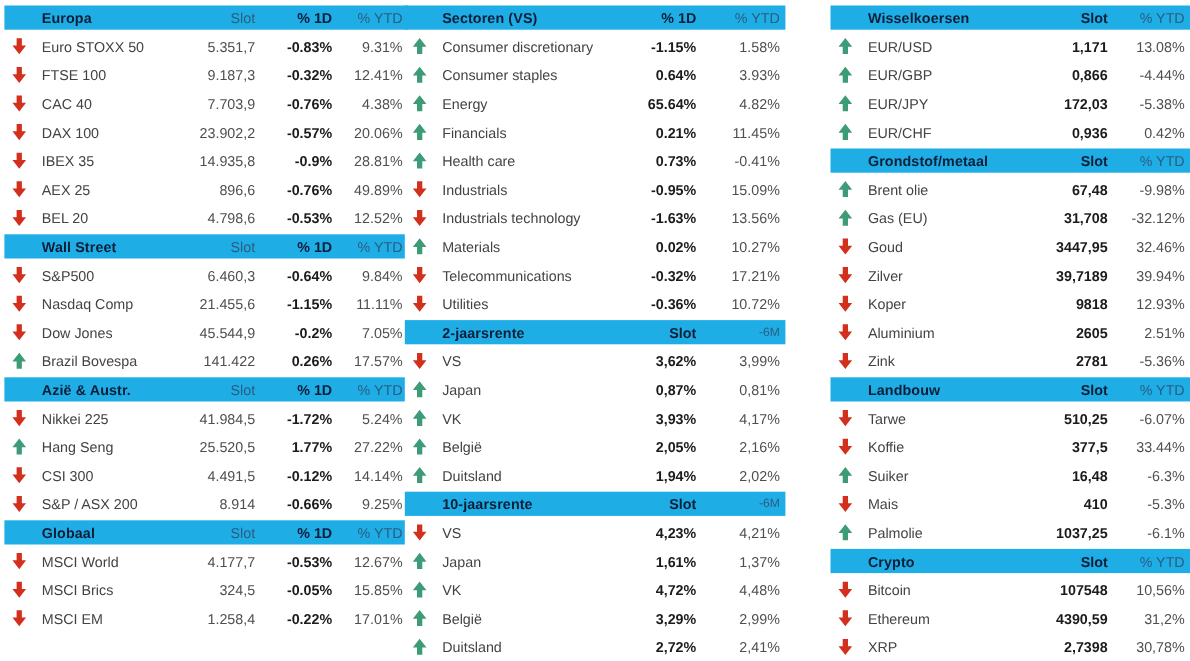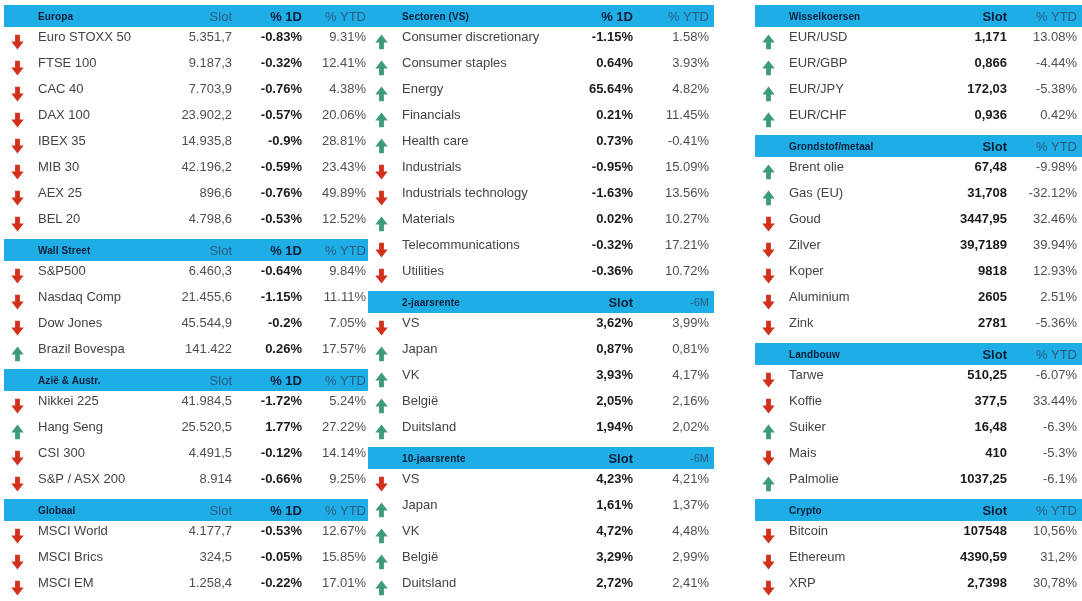--- a/index.html
+++ b/index.html
@@ -5,27 +5,27 @@
   html,body{margin:0;padding:0;background:#fff;}
   body{font-family:"Liberation Sans", sans-serif; font-size:13px; -webkit-font-smoothing:antialiased;}
   .board{position:relative; width:1082px; height:601px; background:#ffffff; overflow:hidden;}
   .mtable{position:absolute; top:3px;}
   #t0{left:4px;   width:367px;}
   #t1{left:368px; width:346px;}
   #t2{left:755px; width:327px;}
 
   
   .hrow{display:flex; align-items:center; height:22px; margin:2px 0; background:#1fade6; padding:0 5px 0 34px; box-sizing:border-box;}
-  .htitle{flex:1; font-weight:bold; font-size:10px; color:#0c1e38; letter-spacing:.1px; white-space:nowrap;}
+  .htitle{flex:1; font-weight:bold; font-size:13px; color:#0c1e38; letter-spacing:.1px; white-space:nowrap;}
   .hc-strong{font-weight:bold; color:#0c1e38;}
   .hc-muted{color:#2b5d80;}
   .hc-small{font-size:11px;}
 
   
-  .drow{display:flex; height:26px; padding:0 5px 0 6px; box-sizing:border-box; background:#fff;}
+  .drow{display:flex; align-items:center; height:26px; padding:0 5px 0 6px; box-sizing:border-box; background:#fff;}
   .arrow{width:28px; display:flex; align-items:center; justify-content:flex-start;}
   .arrow.down{color:#d2301c;}
   .arrow.up{color:#3e9b77;}
   .arrow svg{display:block;}
   .iname{flex:1; color:#434343; white-space:nowrap; overflow:hidden;}
   .cell{text-align:right; white-space:nowrap;}
   .v-strong{font-weight:bold; color:#1b1b1b;}
   .v-muted{color:#4f4f4f;}
 
   
@@ -98,31 +98,20 @@
         <span class="cell c1 v-muted">14.935,8</span>
         <span class="cell c2 v-strong">-0.9%</span>
         <span class="cell c3 v-muted">28.81%</span>
       </div>
       <div class="drow">
         <span class="arrow down">
           <svg viewBox="0 0 14 16" width="15" height="16" aria-hidden="true">
             <path fill="currentColor" d="M4.6 0.8h4.8v6.6h3.8L7 15.4 0.8 7.4h3.8z"></path>
           </svg>
         </span>
-        <span class="iname">MIB 30</span>
-        <span class="cell c1 v-muted">42.196,2</span>
-        <span class="cell c2 v-strong">-0.59%</span>
-        <span class="cell c3 v-muted">23.43%</span>
-      </div>
-      <div class="drow">
-        <span class="arrow down">
-          <svg viewBox="0 0 14 16" width="15" height="16" aria-hidden="true">
-            <path fill="currentColor" d="M4.6 0.8h4.8v6.6h3.8L7 15.4 0.8 7.4h3.8z"></path>
-          </svg>
-        </span>
         <span class="iname">AEX 25</span>
         <span class="cell c1 v-muted">896,6</span>
         <span class="cell c2 v-strong">-0.76%</span>
         <span class="cell c3 v-muted">49.89%</span>
       </div>
       <div class="drow">
         <span class="arrow down">
           <svg viewBox="0 0 14 16" width="15" height="16" aria-hidden="true">
             <path fill="currentColor" d="M4.6 0.8h4.8v6.6h3.8L7 15.4 0.8 7.4h3.8z"></path>
           </svg>

